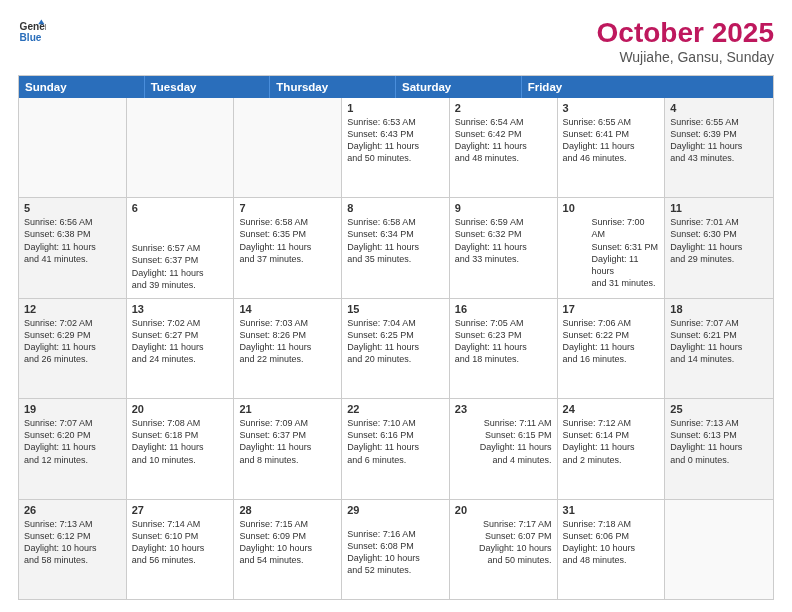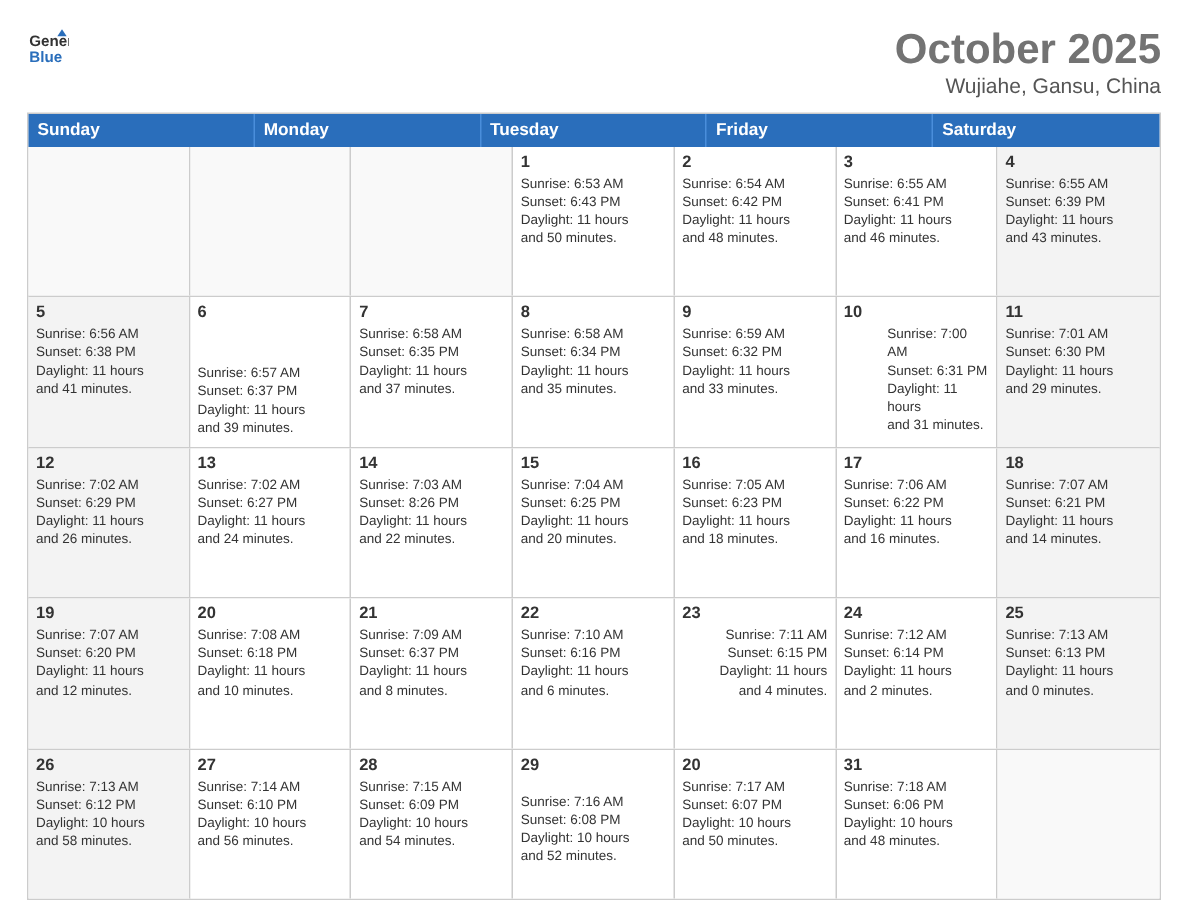--- a/index.html
+++ b/index.html
@@ -31,37 +31,37 @@
     .logo-icon {
       width: 28px;
       height: 28px;
     }
     .title-block {
       text-align: right;
     }
     .title-block h1 {
       font-size: 28px;
       font-weight: bold;
-      color: #737373;
+      color: #be185d;
       line-height: 1.1;
     }
     .title-block h2 {
       font-size: 14px;
       color: #555;
       font-weight: normal;
     }
     .calendar {
       flex: 1;
       display: flex;
       flex-direction: column;
       border: 1px solid #ccc;
     }
     .cal-header-row {
       display: grid;
-      grid-template-columns: repeat(5, 1fr);
+      grid-template-columns: repeat(6, 1fr);
       background: #2a6ebb;
     }
     .cal-header-cell {
       color: #fff;
       font-size: 11.5px;
       font-weight: bold;
       padding: 5px 6px;
       text-align: left;
       border-right: 1px solid #4a8edb;
     }
@@ -109,31 +109,31 @@
   <div class="header">
     <div class="logo">
       <svg class="logo-icon" viewBox="0 0 36 36">
         <text x="2" y="16" font-size="13" font-weight="bold" fill="#333" font-family="Arial">General</text>
         <text x="2" y="30" font-size="13" font-weight="bold" fill="#2a6ebb" font-family="Arial">Blue</text>
         <polygon points="26,8 34,8 30,2" fill="#2a6ebb"></polygon>
       </svg>
     </div>
     <div class="title-block">
       <h1>October 2025</h1>
-      <h2>Wujiahe, Gansu, China</h2>
+      <h2>Wujiahe, Gansu, Sunday</h2>
     </div>
   </div>
 
   <div class="calendar">
     <div class="cal-header-row">
       <div class="cal-header-cell">Sunday</div>
-      <div class="cal-header-cell">Monday</div>
       <div class="cal-header-cell">Tuesday</div>
+      <div class="cal-header-cell">Thursday</div>
+      <div class="cal-header-cell">Saturday</div>
       <div class="cal-header-cell">Friday</div>
-      <div class="cal-header-cell">Saturday</div>
     </div>
     <div class="cal-body" id="cal-body">
     <div class="cal-week">
           <div class="cal-cell empty"></div>
           <div class="cal-cell empty"></div>
           <div class="cal-cell empty"></div>
           <div class="cal-cell">
             <div class="day-num">1</div>
             <div class="cell-text" style="white-space: pre-line;">Sunrise: 6:53 AM
 Sunset: 6:43 PM
@@ -339,21 +339,21 @@
           </div>
           <div class="cal-cell">
             <div class="day-num">29</div>
             <div class="cell-text" style="white-space: pre-line; margin-top: 12px;">Sunrise: 7:16 AM
 Sunset: 6:08 PM
 Daylight: 10 hours
 and 52 minutes.</div>
           </div>
           <div class="cal-cell">
             <div class="day-num">20</div>
-            <div class="cell-text" style="white-space: pre-line;">Sunrise: 7:17 AM
+            <div class="cell-text" style="white-space: pre-line; text-align: right;">Sunrise: 7:17 AM
 Sunset: 6:07 PM
 Daylight: 10 hours
 and 50 minutes.</div>
           </div>
           <div class="cal-cell">
             <div class="day-num">31</div>
             <div class="cell-text" style="white-space: pre-line;">Sunrise: 7:18 AM
 Sunset: 6:06 PM
 Daylight: 10 hours
 and 48 minutes.</div>

